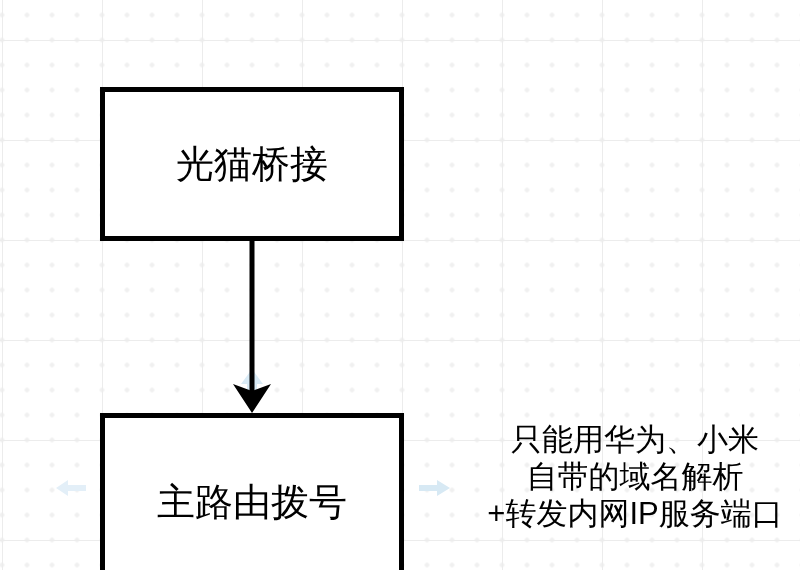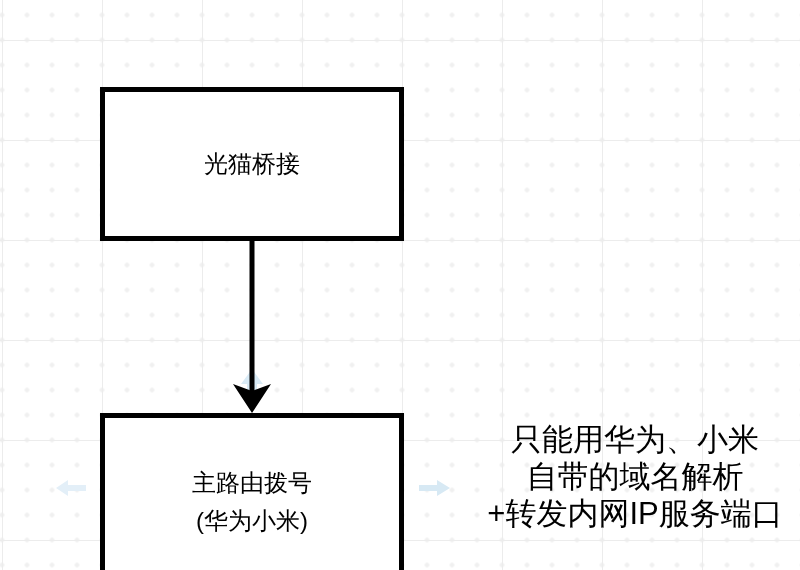--- a/index.html
+++ b/index.html
@@ -33,21 +33,21 @@
     left: 100px;
     width: 304px;
     box-sizing: border-box;
     background: #ffffff;
     border: 5px solid #000000;
     display: flex;
     flex-direction: column;
     align-items: center;
     justify-content: center;
     text-align: center;
-    font-size: 24px;
+    font-size: 38px;
     line-height: 38px;
   }
   .node-top    { top: 87px;  height: 154px; }
   .node-bottom { top: 413px; height: 177px; }
 
   .annotation {
     position: absolute;
     left: 452px;
     top: 421px;
     width: 366px;
@@ -78,21 +78,20 @@
 
     <polygon points="419,485 437,485 437,480 450,488 437,496 437,491 419,491" fill="#d7e9f4"></polygon>
   </svg>
 
   <div class="node node-top">
     <span>光猫桥接</span>
   </div>
 
   <div class="node node-bottom">
     <span>主路由拨号</span>
-    <span>(华为小米)</span>
   </div>
 
   <div class="annotation">
     <div>只能用华为、小米</div>
     <div>自带的域名解析</div>
     <div>+转发内网IP服务端口</div>
   </div>
 
 </div>
 

